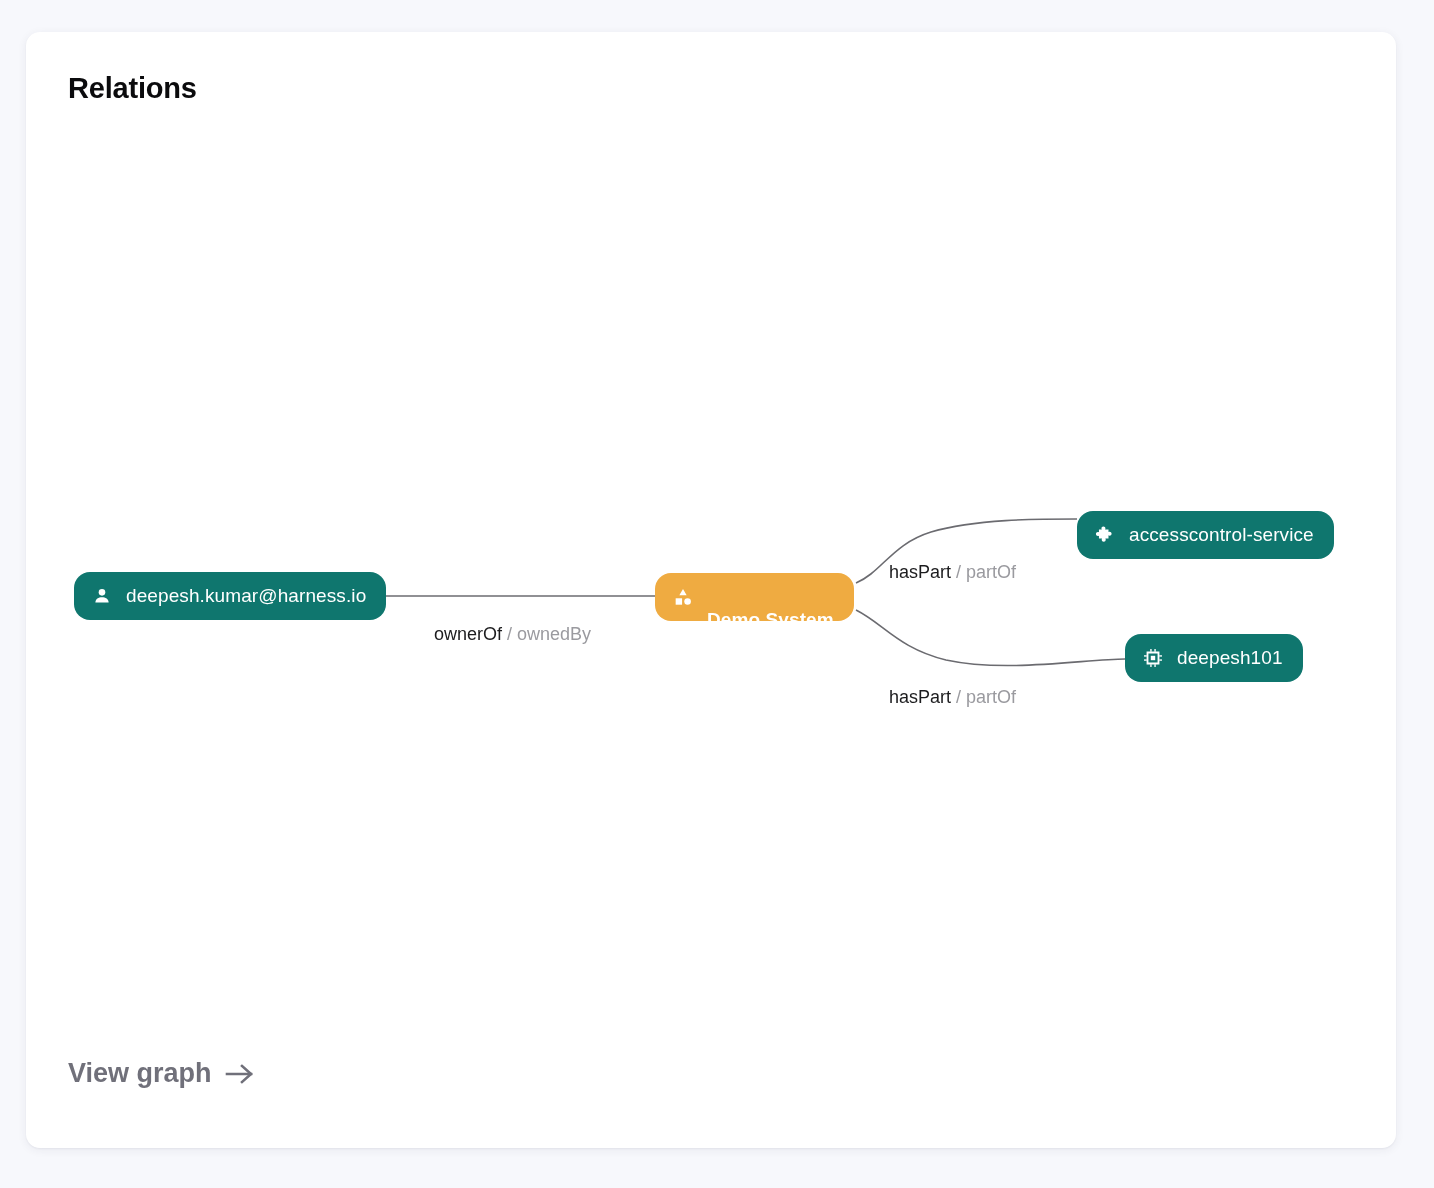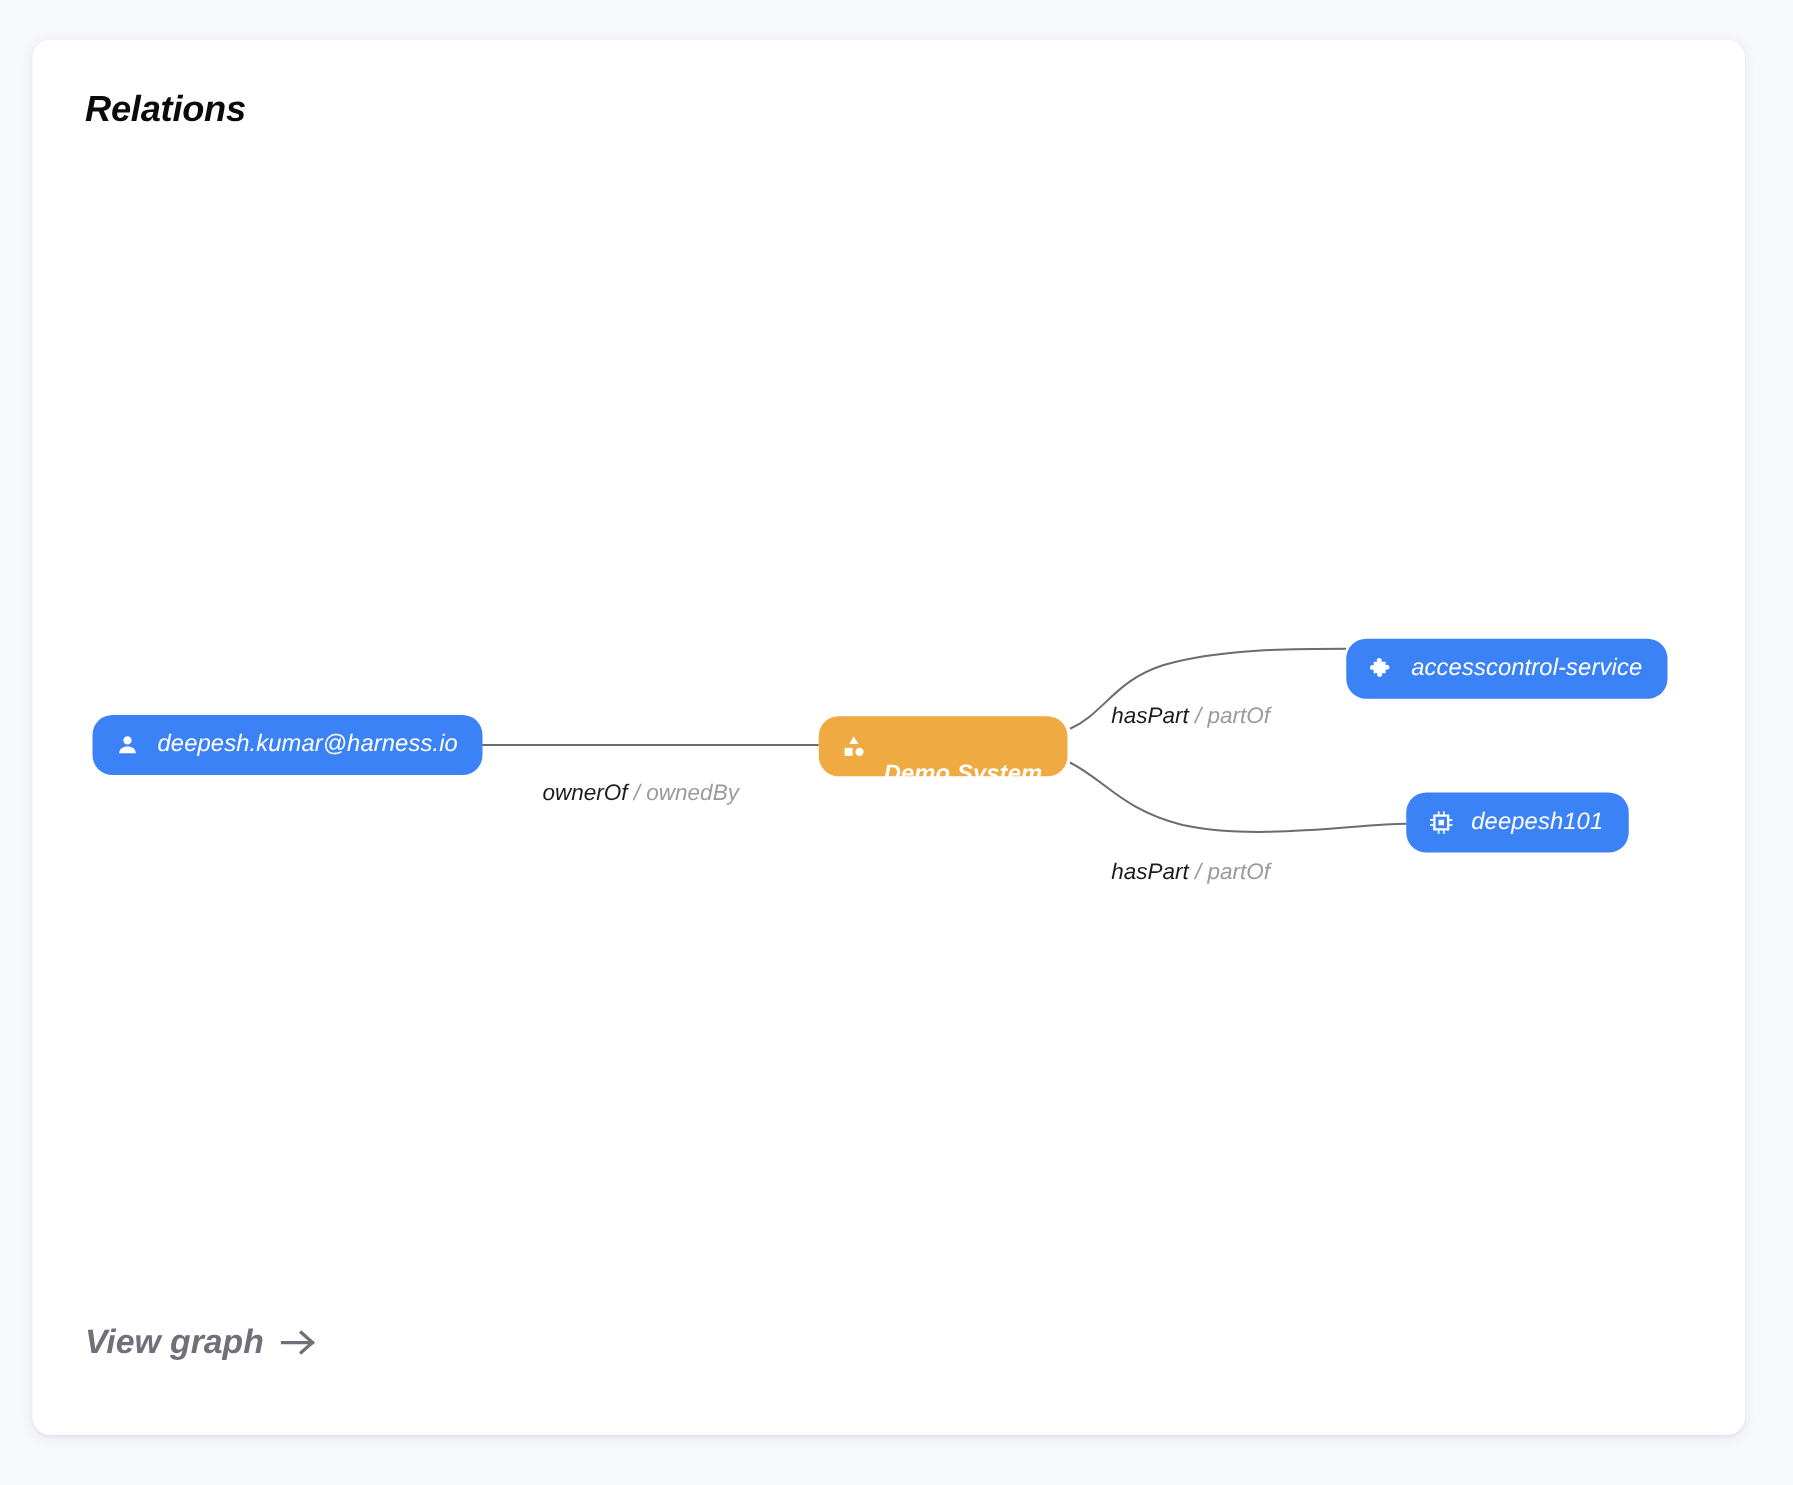--- a/index.html
+++ b/index.html
@@ -18,21 +18,20 @@
   .card {
     position: absolute;
     left: 26px;
     top: 32px;
     width: 1370px;
     height: 1116px;
     background: #ffffff;
     border-radius: 14px;
     box-shadow: 0 2px 10px rgba(40, 45, 70, 0.07), 0 1px 2px rgba(40, 45, 70, 0.05);
     overflow: hidden;
-    font-style: italic;
   }
 
   .card-title {
     position: absolute;
     left: 42px;
     top: 40px;
     font-size: 29px;
     font-weight: bold;
     color: #0b0b0d;
     letter-spacing: -0.2px;
@@ -77,21 +76,21 @@
   .node .node-label {
     font-size: 19px;
     color: #ffffff;
     white-space: nowrap;
     letter-spacing: 0.1px;
   }
 
   .node.kind-user,
   .node.kind-component,
   .node.kind-resource {
-    background: #3b82f6;
+    background: #0f766e;
   }
   .node.kind-system {
     background: #efab41;
   }
   .node.kind-system .node-label {
     font-weight: bold;
     margin-top: 46px;
   }
 
   

